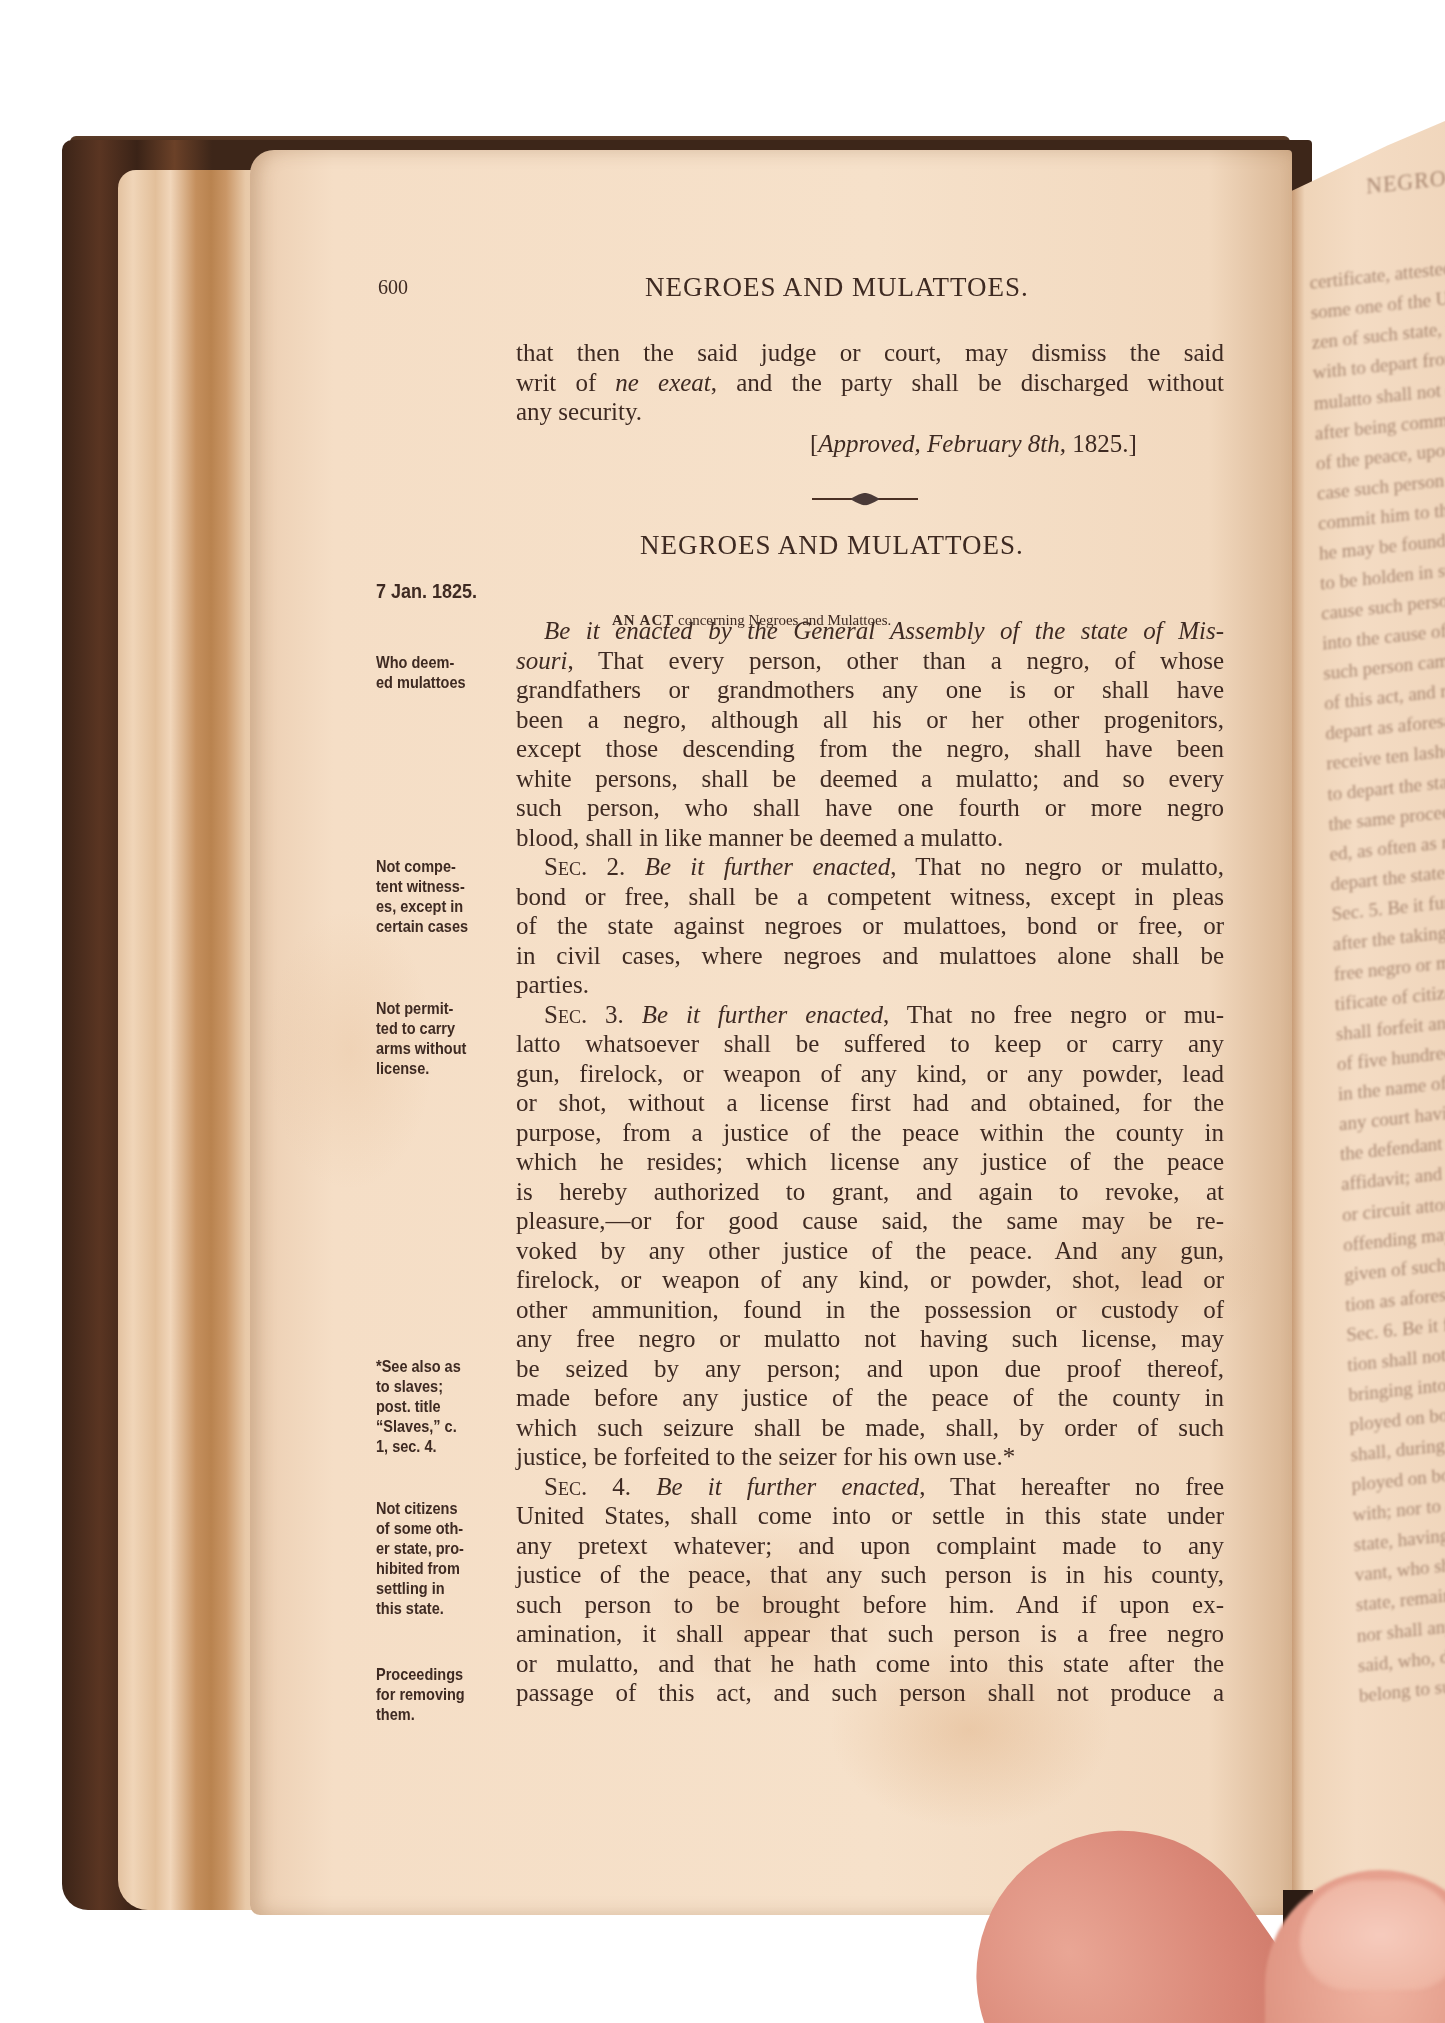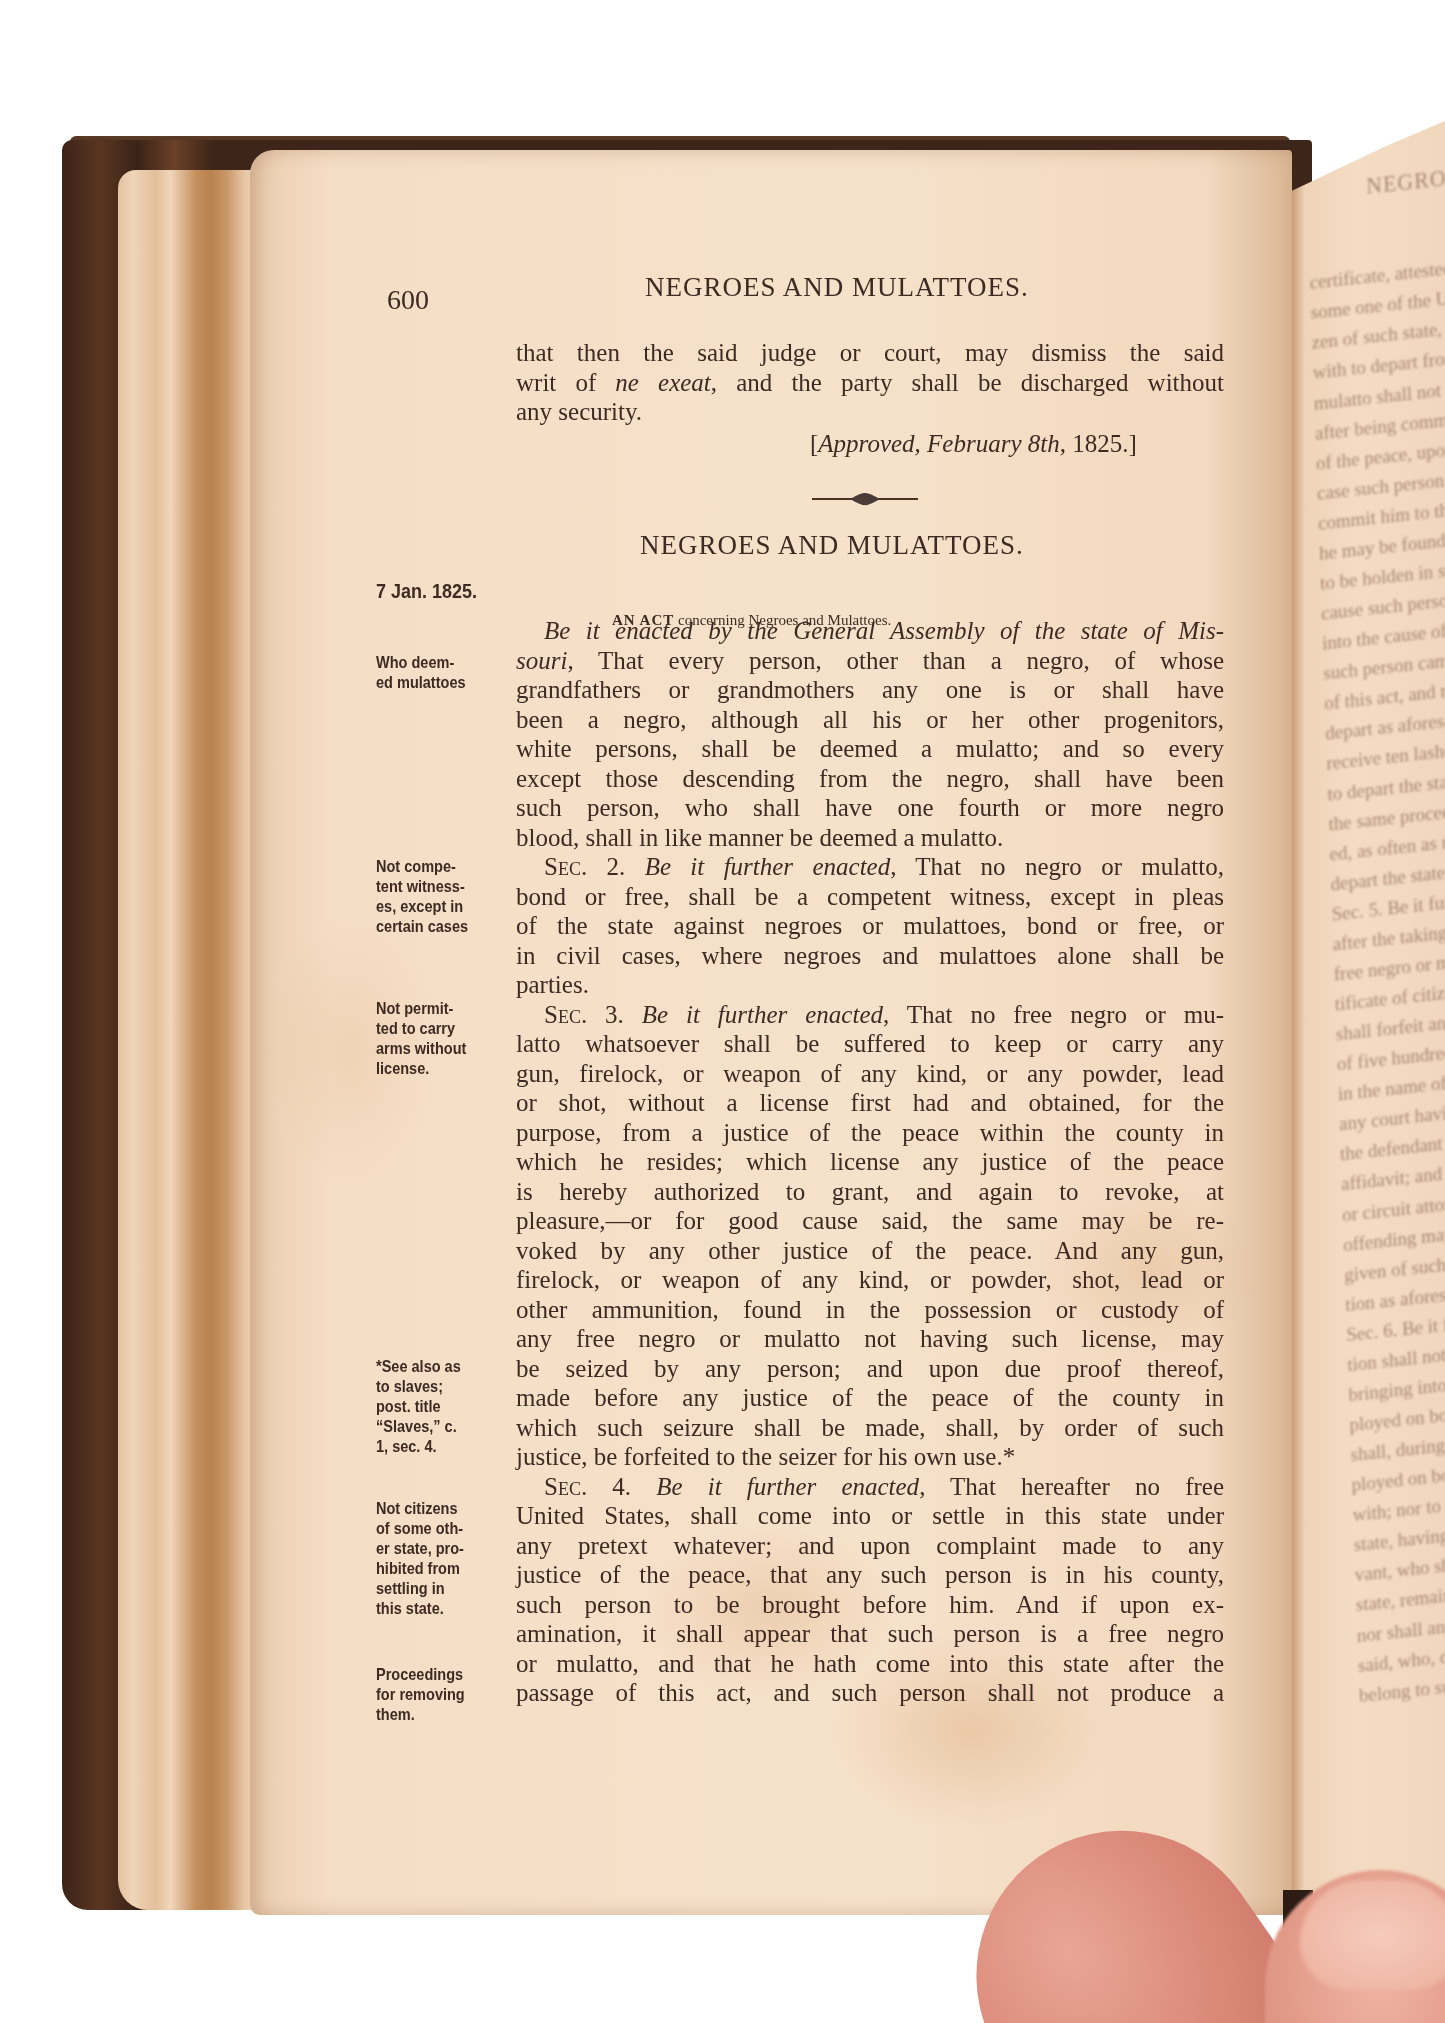--- a/index.html
+++ b/index.html
@@ -48,21 +48,21 @@
   .facing-text {
     position: absolute; left: 14px; top: 60px; width: 300px;
     transform: rotate(-6deg) skewX(-4deg); transform-origin: 0 0;
     color: rgba(110,70,50,0.55); font-size: 19px; line-height: 30px;
     filter: blur(0.8px); white-space: nowrap;
   }
   .facing-text .ft-head { font-size: 22px; letter-spacing: 1px; margin-left: 60px; margin-bottom: 60px; }
   .facing-text div { height: 30px; }
 
   .text { position: absolute; color: #3e2a22; }
-  .page-number { left: 378px; top: 284px; font-size: 28px; margin-left: 9px; }
+  .page-number { left: 378px; top: 276px; font-size: 20px; }
   .running-head { left: 645px; top: 272px; font-size: 27px; letter-spacing: 1px; }
 
   .body-block { position: absolute; left: 508px; width: 716px; font-size: 25px; line-height: 29.5px; color: #3e2a22; text-align: justify; }
   .body-block .line { display: block; text-align: justify; text-align-last: justify; white-space: nowrap; height: 29.5px; margin-left: 8px; }
   .body-block .line.last { text-align-last: left; }
   .intro-block { top: 338px; }
   .approved { position: absolute; left: 810px; top: 430px; font-size: 25px; color: #3e2a22; }
   .approved i { font-style: italic; }
 
   .ornament { position: absolute; left: 812px; top: 492px; width: 106px; height: 14px; }
@@ -181,22 +181,22 @@
 
 <div class="text section-title">NEGROES AND MULATTOES.</div>
 <div class="text act-date">7 Jan. 1825.</div>
 <div class="text act-title"><b>AN ACT</b><span> concerning Negroes and Mulattoes.</span></div>
 
 <div class="body-block sec-block" id="sec-block">
     <span class="line indent"><i>Be it enacted by the General Assembly of the state of Mis-</i></span>
     <span class="line"><i>souri</i>, That every person, other than a negro, of whose</span>
     <span class="line">grandfathers or grandmothers any one is or shall have</span>
     <span class="line">been a negro, although all his or her other progenitors,</span>
+    <span class="line">except those descending from the negro, shall have been</span>
     <span class="line">white persons, shall be deemed a mulatto; and so every</span>
-    <span class="line">except those descending from the negro, shall have been</span>
     <span class="line">such person, who shall have one fourth or more negro</span>
     <span class="line last">blood, shall in like manner be deemed a mulatto.</span>
     <span class="line indent"><span style="font-variant:small-caps">Sec</span>. 2. <i>Be it further enacted</i>, That no negro or mulatto,</span>
     <span class="line">bond or free, shall be a competent witness, except in pleas</span>
     <span class="line">of the state against negroes or mulattoes, bond or free, or</span>
     <span class="line">in civil cases, where negroes and mulattoes alone shall be</span>
     <span class="line last">parties.</span>
     <span class="line indent"><span style="font-variant:small-caps">Sec</span>. 3. <i>Be it further enacted</i>, That no free negro or mu-</span>
     <span class="line">latto whatsoever shall be suffered to keep or carry any</span>
     <span class="line">gun, firelock, or weapon of any kind, or any powder, lead</span>

